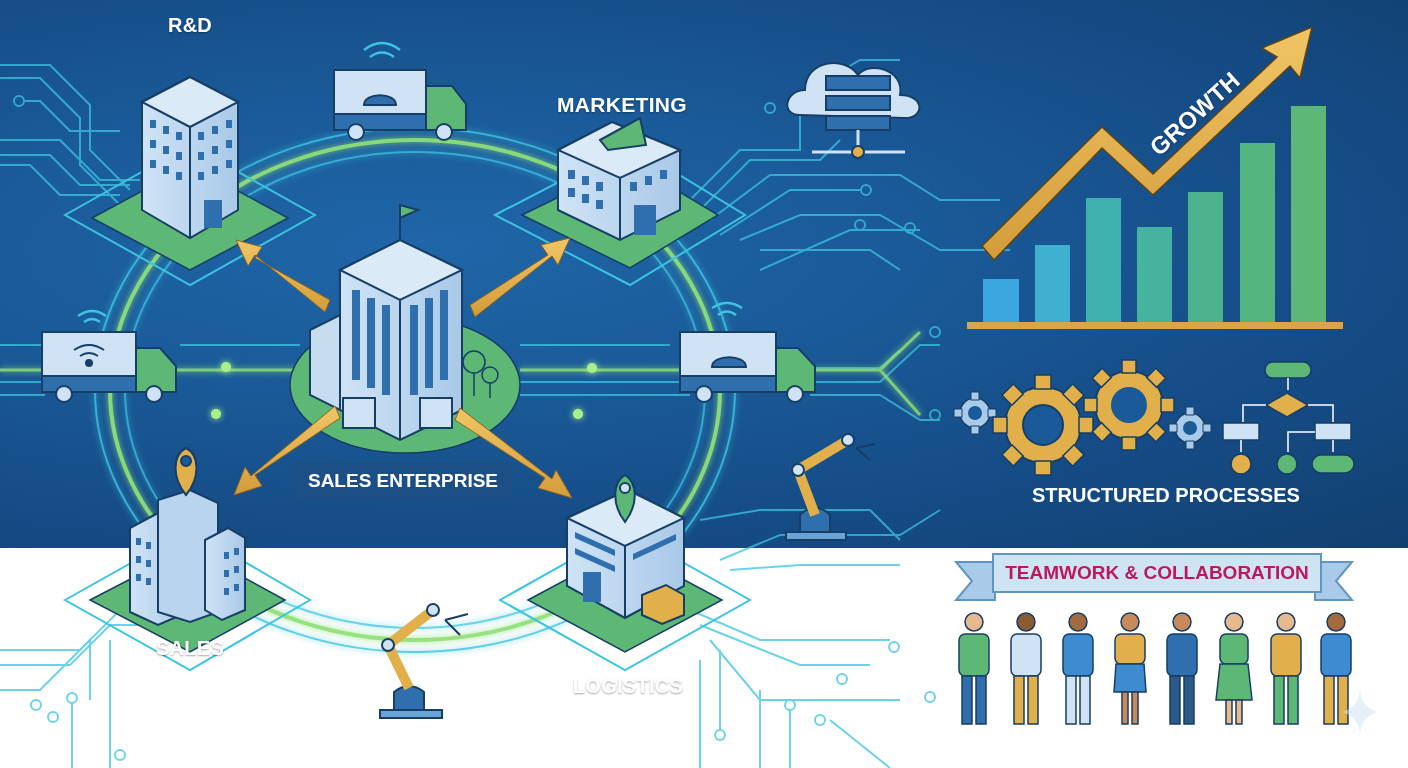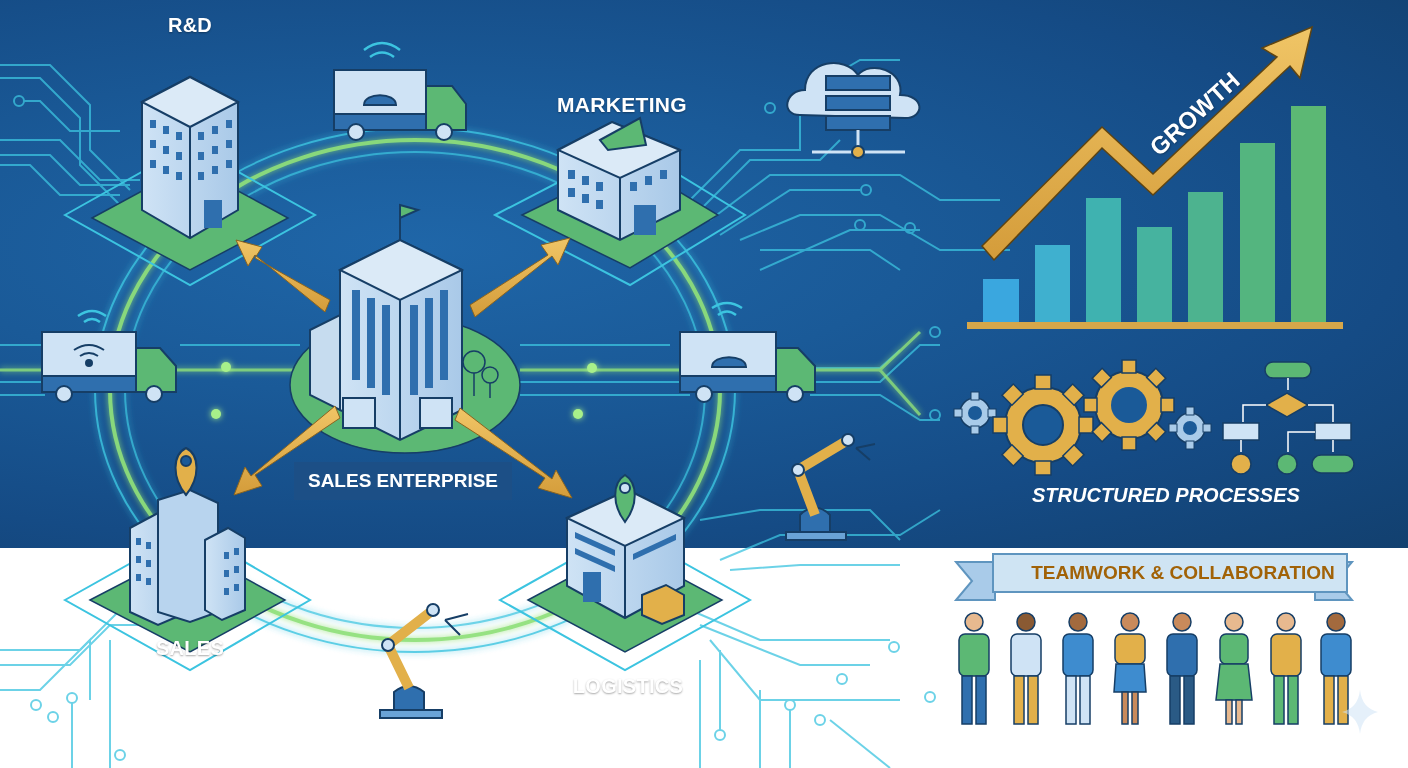--- a/index.html
+++ b/index.html
@@ -5,22 +5,22 @@
   html,body{margin:0;padding:0;}
   body{width:1408px;height:768px;overflow:hidden;font-family:"Liberation Sans",sans-serif;}
   #stage{position:relative;width:1408px;height:548px;
     background:radial-gradient(ellipse at 30% 45%, #1f66a8 0%, #1a5a98 35%, #154b85 70%, #12406f 100%);}
   svg{position:absolute;left:0;top:0;}
   .lbl{position:absolute;color:#ffffff;font-weight:bold;font-family:"Liberation Sans",sans-serif;
     letter-spacing:0.3px;white-space:nowrap;transform:translateX(-50%);text-shadow:0 1px 2px rgba(0,0,0,0.35);}
   .center-lbl{position:absolute;left:294px;top:462px;width:218px;height:38px;background:#1c4f86;
     color:#fff;font-weight:bold;font-size:19px;display:flex;align-items:center;justify-content:center;}
   .banner{position:absolute;left:992px;top:553px;width:326px;height:36px;background:#cfe4f3;
-    border:2px solid #5f95bf;color:#a16207;font-weight:bold;font-size:19px;display:flex;align-items:center;justify-content:center;padding-left:26px;}
-  .proc-lbl{position:absolute;left:1032px;top:484px;color:#fff;font-weight:bold;font-size:20px;font-style:italic;}
+    border:2px solid #5f95bf;color:#be185d;font-weight:bold;font-size:19px;display:flex;align-items:center;justify-content:center;}
+  .proc-lbl{position:absolute;left:1032px;top:484px;color:#fff;font-weight:bold;font-size:20px;}
 </style>
 </head>
 <body>
 
 <div id="stage">
 <svg width="1408" height="768" viewBox="0 0 1408 768">
   <defs>
     <filter id="glow" x="-20%" y="-20%" width="140%" height="140%">
       <feGaussianBlur stdDeviation="3" result="b"></feGaussianBlur>
       <feMerge>

